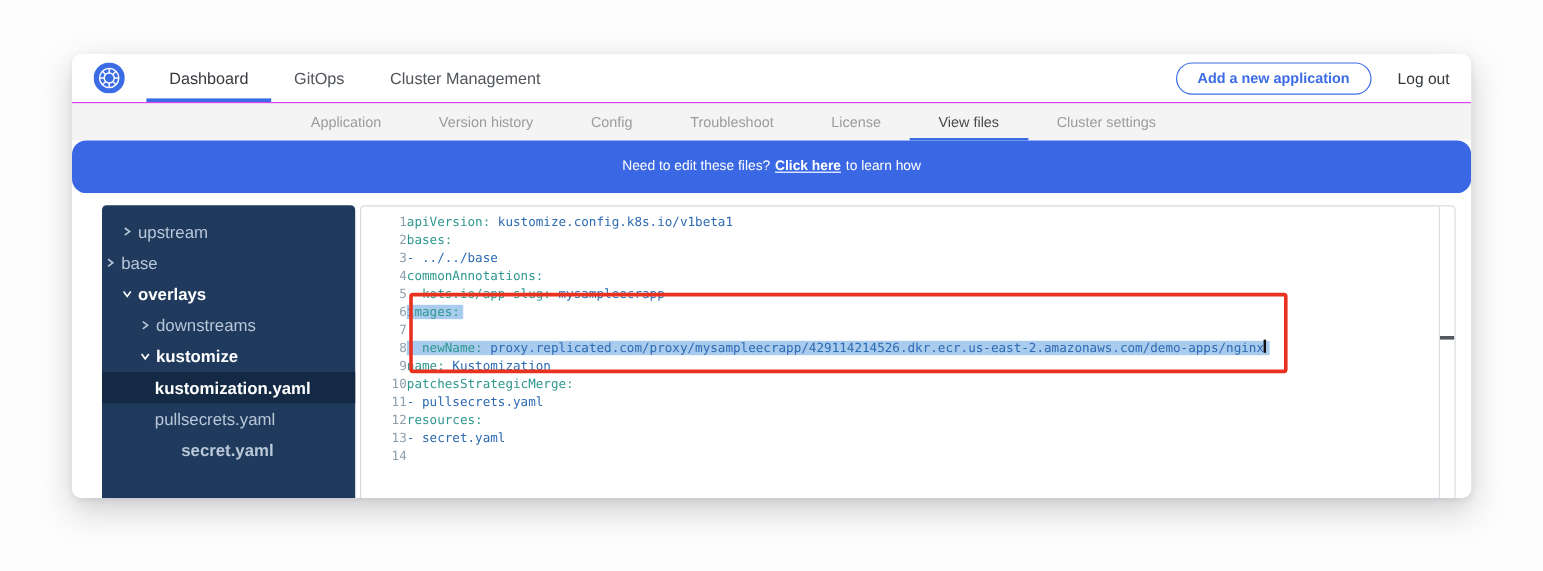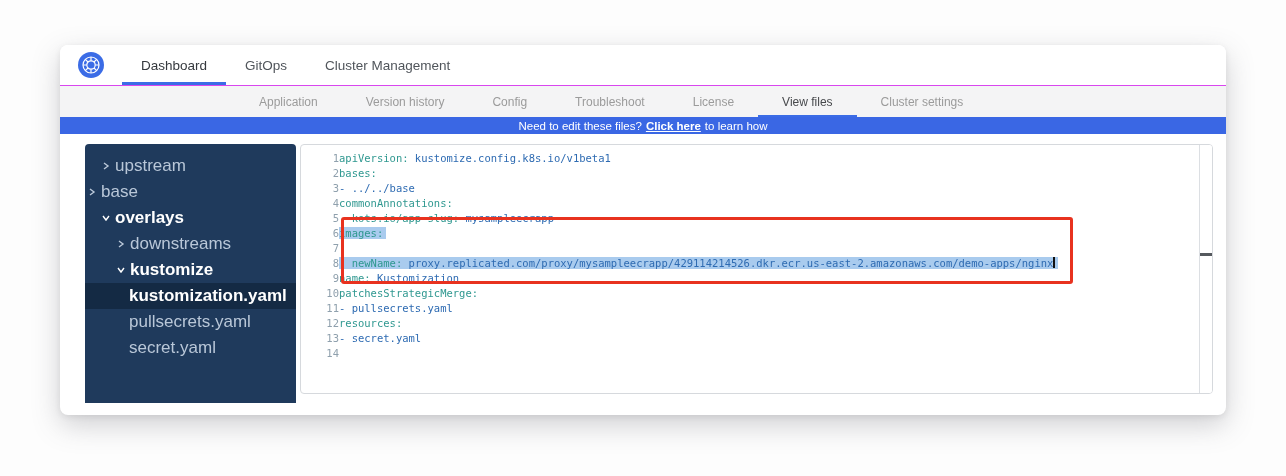--- a/index.html
+++ b/index.html
@@ -17,27 +17,27 @@
   .add-btn{border:1px solid var(--accent);color:var(--accent);background:#fff;border-radius:15px;
     height:27px;padding:0 17px;font-size:12px;font-weight:700;display:flex;align-items:center;cursor:pointer;
     font-family:"Liberation Sans",sans-serif;}
   .logout{font-size:13px;color:#35393e;cursor:pointer;}
   
   .subnav{height:31px;background:#f4f4f5;display:flex;align-items:stretch;padding-left:175px;border-top:1px solid #d946ef;}
   .subnav-item{display:flex;align-items:center;padding:2px 24px 0 24px;font-size:12px;color:#9b9b9b;
     border-bottom:2px solid transparent;cursor:pointer;white-space:nowrap;}
   .subnav-item.active{color:#47494c;border-bottom-color:var(--accent);}
   
-  .banner{height:17px;background:var(--banner);color:#fff;font-size:11.5px;display:flex;align-items:center;justify-content:center;}
+  .banner{height:44px;background:var(--banner);color:#fff;font-size:11.5px;display:flex;align-items:center;justify-content:center;border-radius:12px;}
   .banner b{font-weight:700;text-decoration:underline;margin:0 4px;cursor:pointer;}
   
   .content{position:relative;height:269px;background:#fff;}
   .sidebar{position:absolute;left:25px;top:10px;bottom:0;width:211px;background:var(--sbg);
     border-radius:4px 4px 0 0;padding-top:9px;box-sizing:border-box;}
-  .tree-row{height:26px;display:flex;align-items:center;font-size:17px;color:#b9c7d8;cursor:pointer;white-space:nowrap;}
+  .tree-row{height:26px;display:flex;align-items:center;font-size:14px;color:#b9c7d8;cursor:pointer;white-space:nowrap;}
   .tree-row .chev{display:inline-flex;width:13px;justify-content:center;margin-right:3px;color:#b9c7d8;}
   .tree-row.bold{color:#fff;font-weight:700;}
   .tree-row.bold .chev{color:#fff;}
   .tree-row.selected{background:var(--ssel);color:#fff;font-weight:700;}
   
   .editor{position:absolute;left:240px;top:10px;width:913px;height:250px;background:#fff;
     border:1px solid #d6d9dd;border-radius:4px;box-sizing:border-box;overflow:hidden;}
   .lines{padding-top:6px;font-family:"DejaVu Sans Mono",monospace;font-size:10.5px;line-height:15px;}
   .cline{display:flex;height:15px;}
   .ln{width:38px;text-align:right;color:#8fa0ad;flex:none;user-select:none;}
@@ -72,20 +72,24 @@
           <line x1="10" y1="16" x2="7.3" y2="18.7"></line>
           <line x1="16" y1="16" x2="18.7" y2="18.7"></line>
         </g>
       </svg>
     </div>
     <div class="navitems" id="navitems">
         <div class="nav-item active">Dashboard</div>
         <div class="nav-item">GitOps</div>
         <div class="nav-item">Cluster Management</div>
       </div>
+    <div class="topnav-right">
+      <button class="add-btn">Add a new application</button>
+      <span class="logout">Log out</span>
+    </div>
   </div>
 
   <div class="subnav" id="subnav">
       <div class="subnav-item">Application</div>
       <div class="subnav-item">Version history</div>
       <div class="subnav-item">Config</div>
       <div class="subnav-item">Troubleshoot</div>
       <div class="subnav-item">License</div>
       <div class="subnav-item active">View files</div>
       <div class="subnav-item">Cluster settings</div>
@@ -138,21 +142,21 @@
             </svg>
           </span>
           <span>kustomize</span>
         </div>
         <div class="tree-row bold selected" style="padding-left: 44px;">
           <span>kustomization.yaml</span>
         </div>
         <div class="tree-row" style="padding-left: 44px;">
           <span>pullsecrets.yaml</span>
         </div>
-        <div class="tree-row" style="padding-left: 44px;">
+        <div class="tree-row" style="padding-left: 66px; font-weight: bold;">
           <span>secret.yaml</span>
         </div>
       </div>
 
     <div class="editor">
       <div class="lines" id="codelines">
           <div class="cline">
             <span class="ln">1</span>
             <span class="ctext"><span class="k">apiVersion:</span><span class="v"> kustomize.config.k8s.io/v1beta1</span></span>
           </div>

